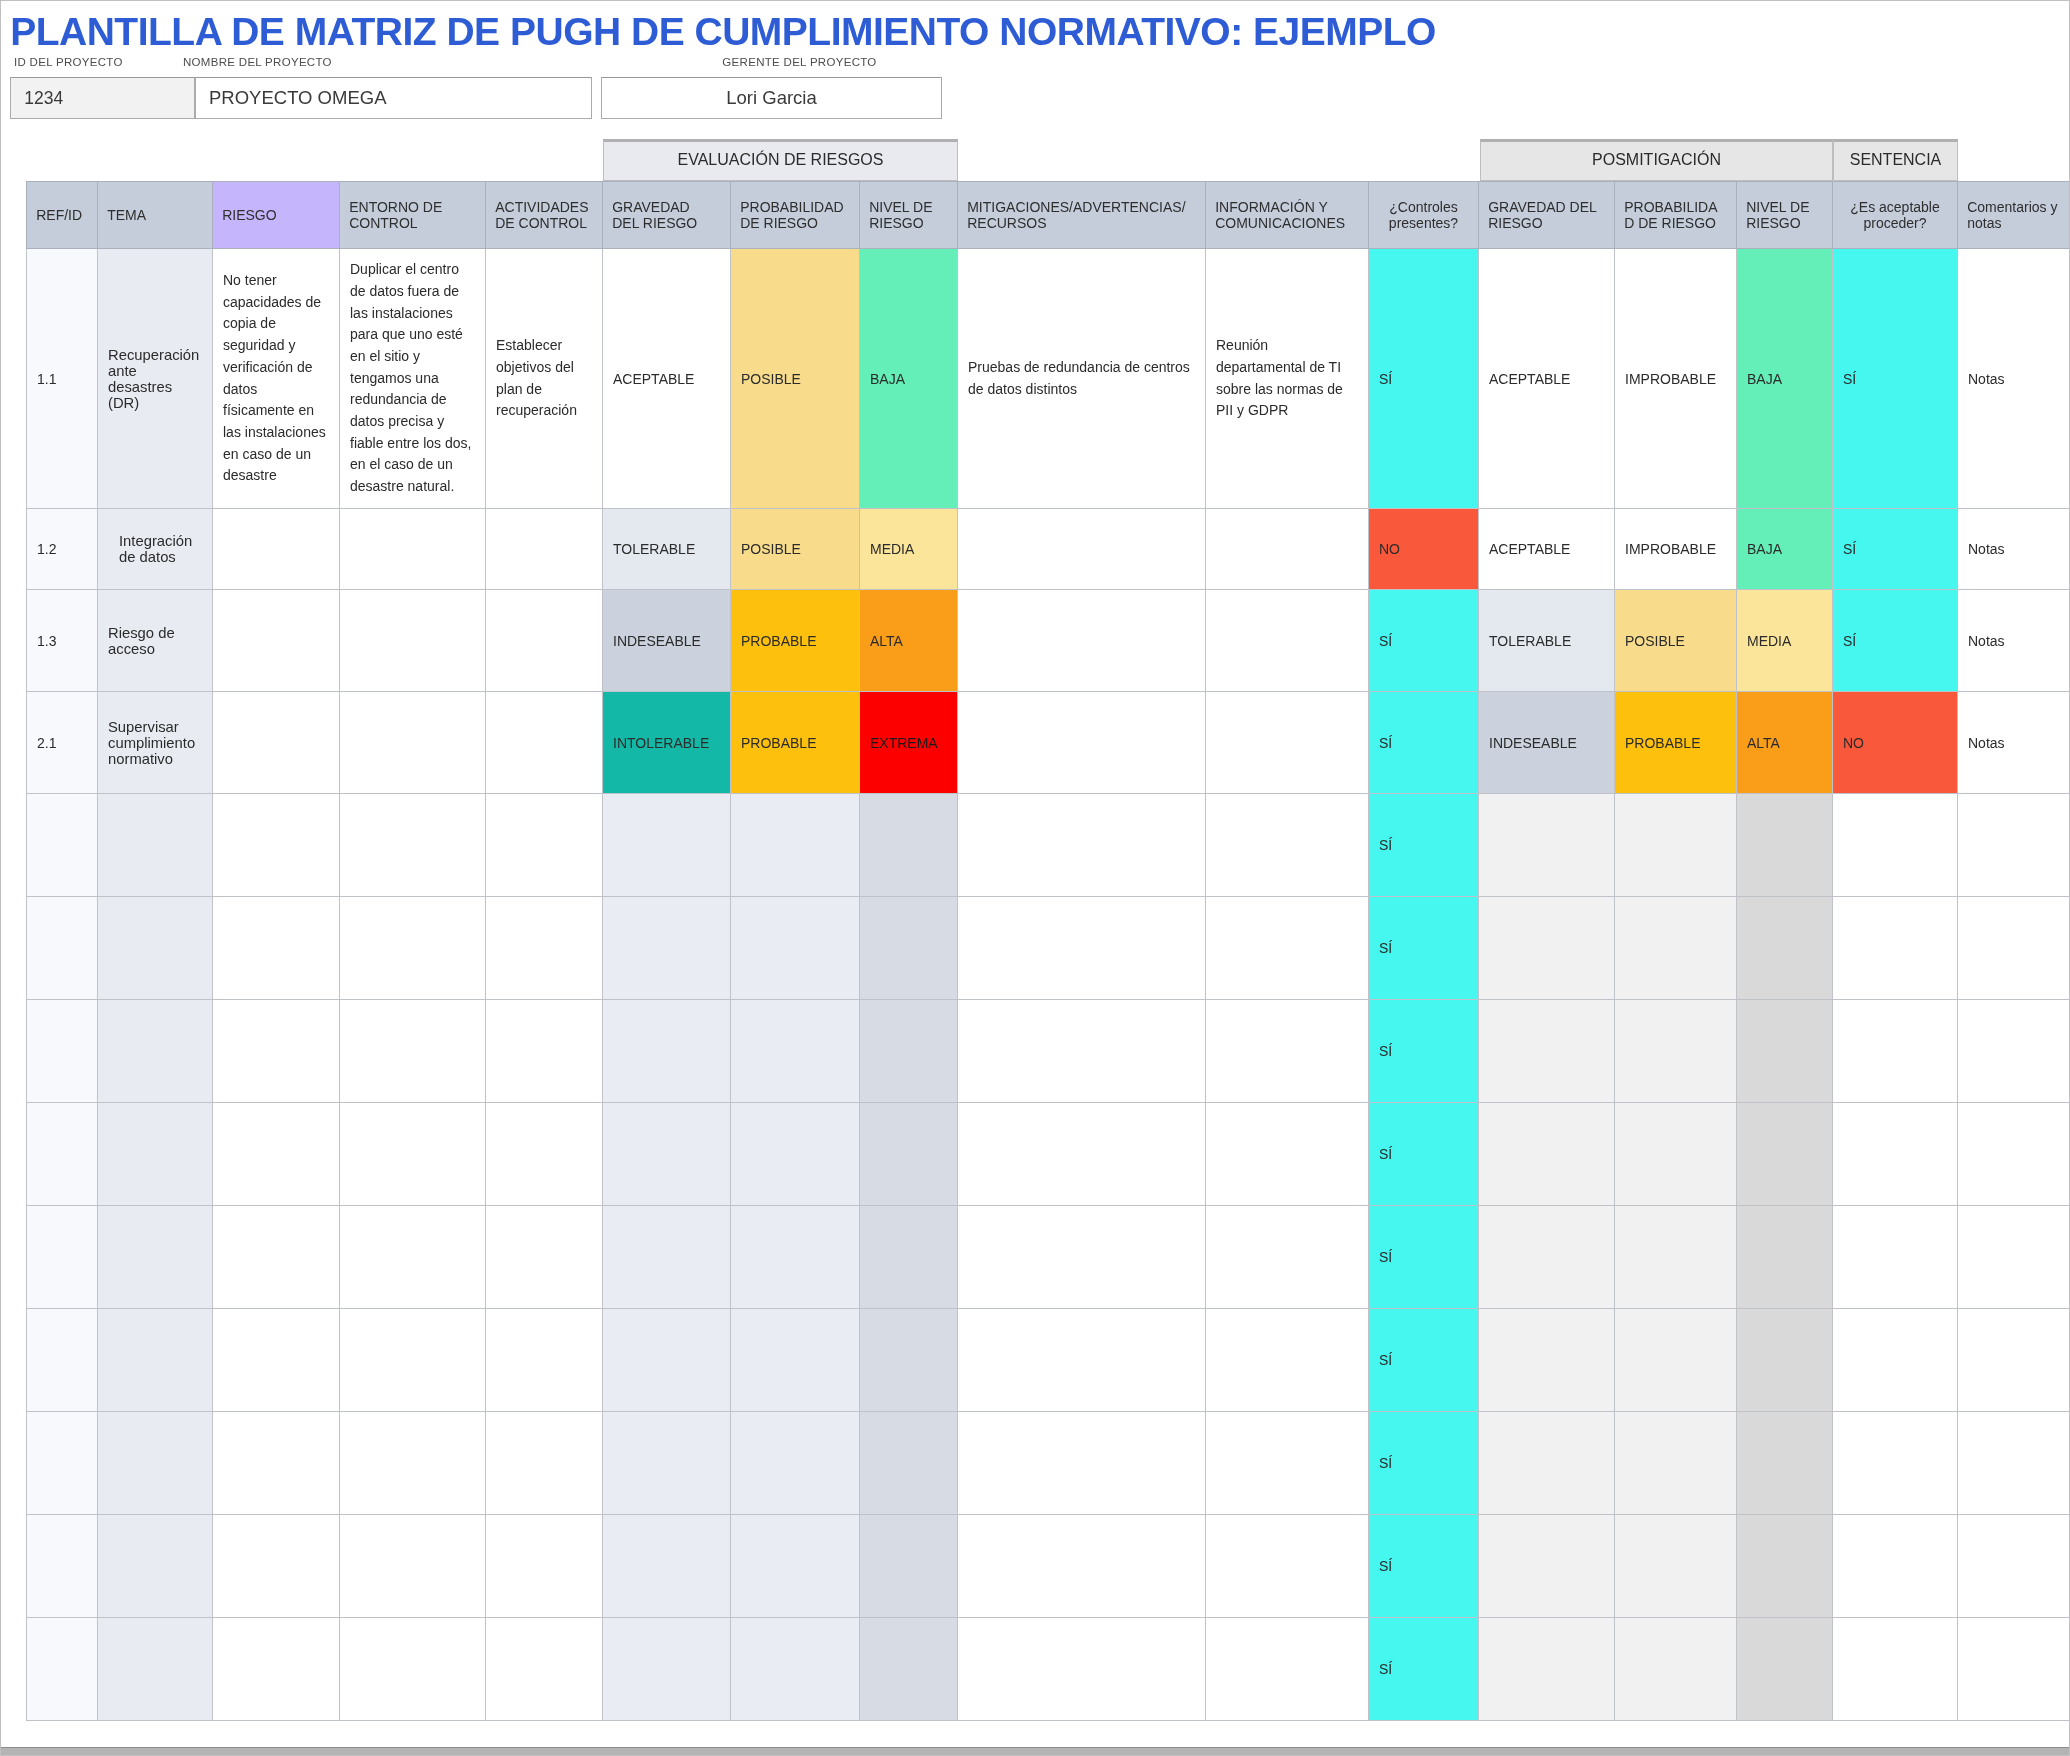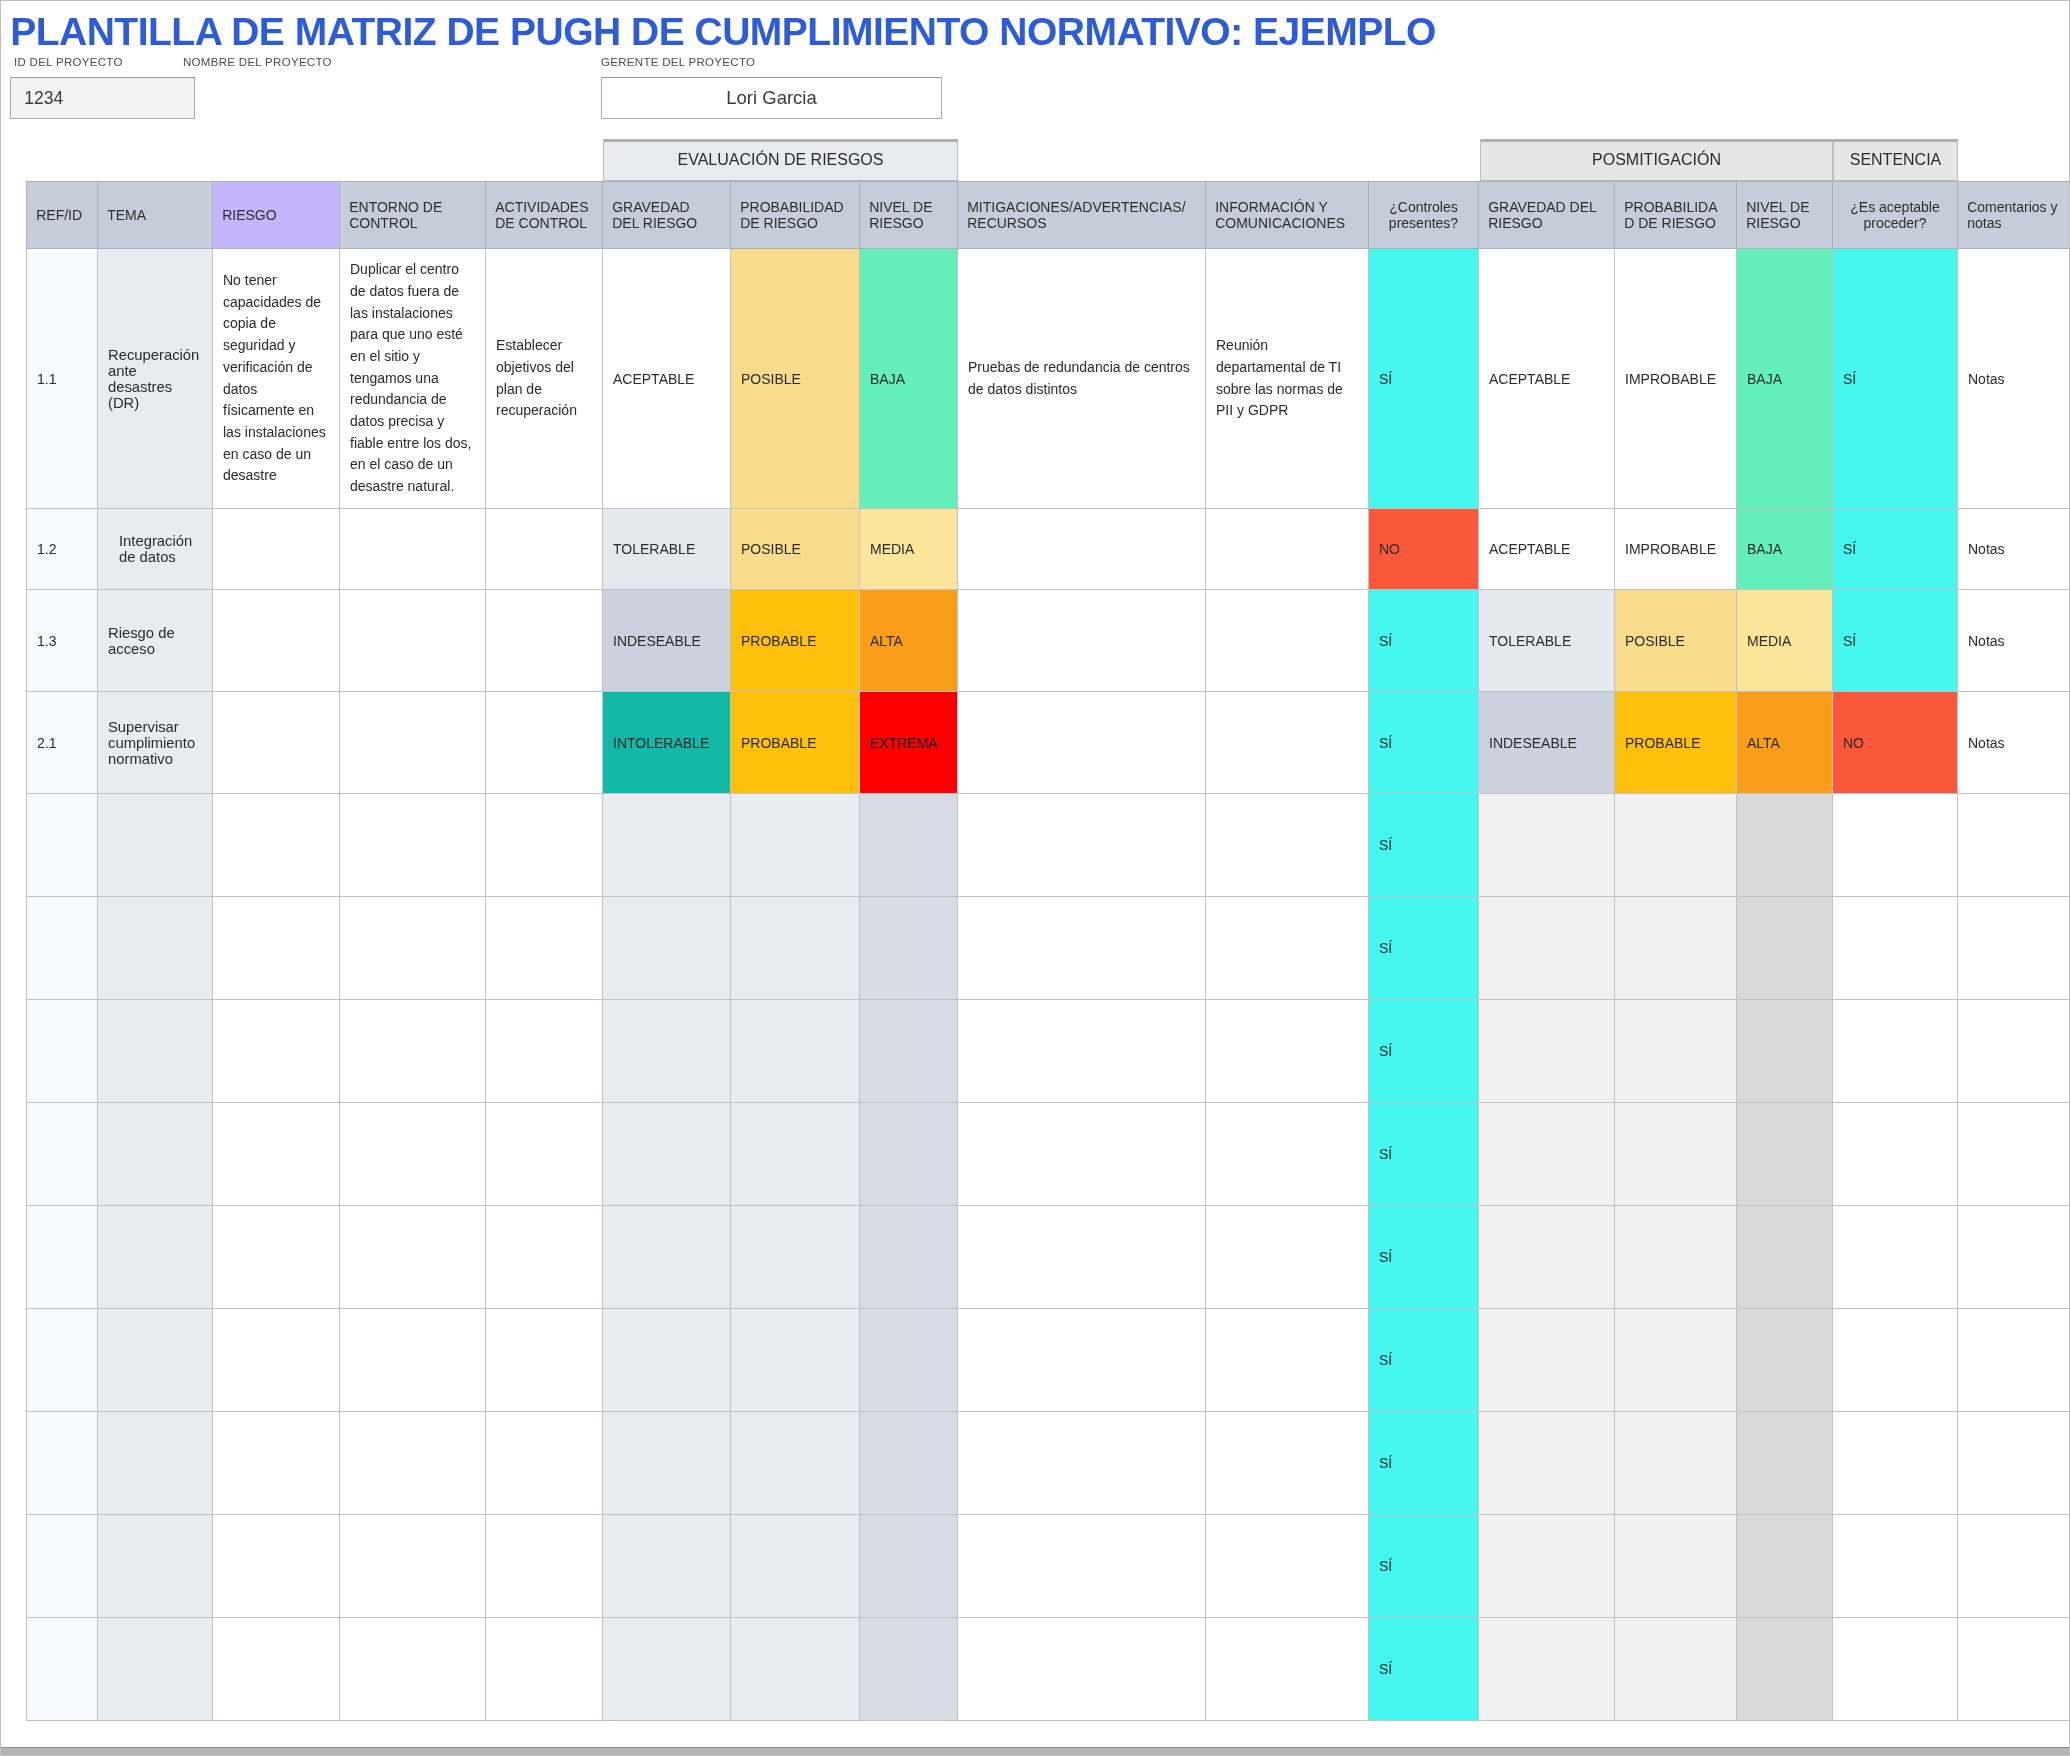--- a/index.html
+++ b/index.html
@@ -19,21 +19,21 @@
   .field {
     position:absolute; top:76px; height:42px; background:#ffffff;
     border:0.9px solid #ababab; border-top:1.8px solid #999999;
     font-size:18.5px; color:#3a3a3a; line-height:40px; overflow:hidden;
   }
   .field.id { left:9.2px; width:185px; background:#f2f2f2; padding-left:13px; font-size:17.5px; }
   .field.name { left:194px; width:397px; padding-left:13px; }
   .field.manager { left:600px; width:341px; text-align:center; }
   .label-id { left:13px; }
   .label-name { left:182px; }
-  .label-manager { left:600px; width:341px; text-align:left; }
+  .label-manager { left:628px; width:341px; text-align:center; }
 
   .sheet { position:absolute; left:25px; top:138px; width:2052px; }
   .group-row { position:relative; height:42px; }
   .group-box {
     position:absolute; top:0; height:42px;
     border:0.9px solid #bdbdbd; border-top:3.7px solid #b0b0b0;
     font-size:16px; color:#2b2b2b; text-align:center; line-height:36px;
     overflow:hidden;
   }
   .gb-eval { left:577px; width:355px; }
@@ -65,20 +65,21 @@
 
 <div class="page">
 
   <div class="title" style="color: rgb(45, 92, 213);">PLANTILLA DE MATRIZ DE PUGH DE CUMPLIMIENTO NORMATIVO: EJEMPLO</div>
 
   <div class="field-label label-id">ID DEL PROYECTO</div>
   <div class="field-label label-name">NOMBRE DEL PROYECTO</div>
   <div class="field-label label-manager">GERENTE DEL PROYECTO</div>
 
   <div class="field id">1234</div>
+  <div class="field name">PROYECTO OMEGA</div>
   <div class="field manager">Lori Garcia</div>
 
   <div class="sheet">
     <div class="group-row">
       <div class="group-box gb-eval" style="background: rgb(233, 234, 239);">EVALUACIÓN DE RIESGOS</div>
       <div class="group-box gb-post" style="background: rgb(230, 230, 231);">POSMITIGACIÓN</div>
       <div class="group-box gb-sent" style="background: rgb(230, 230, 231);">SENTENCIA</div>
     </div>
 
     <table class="matrix">

